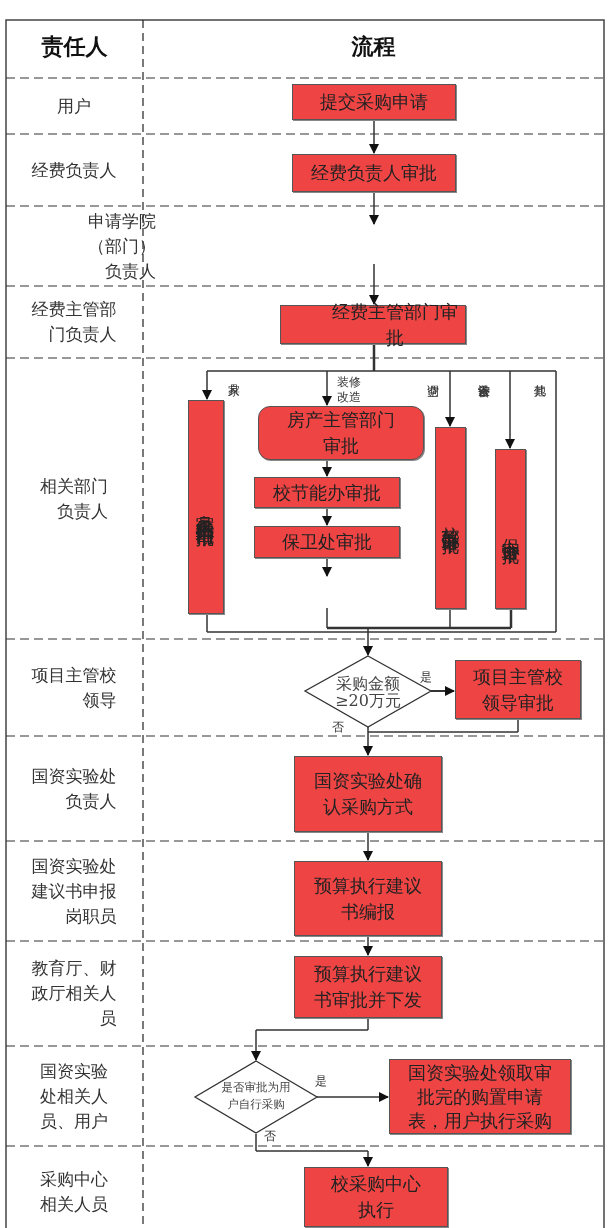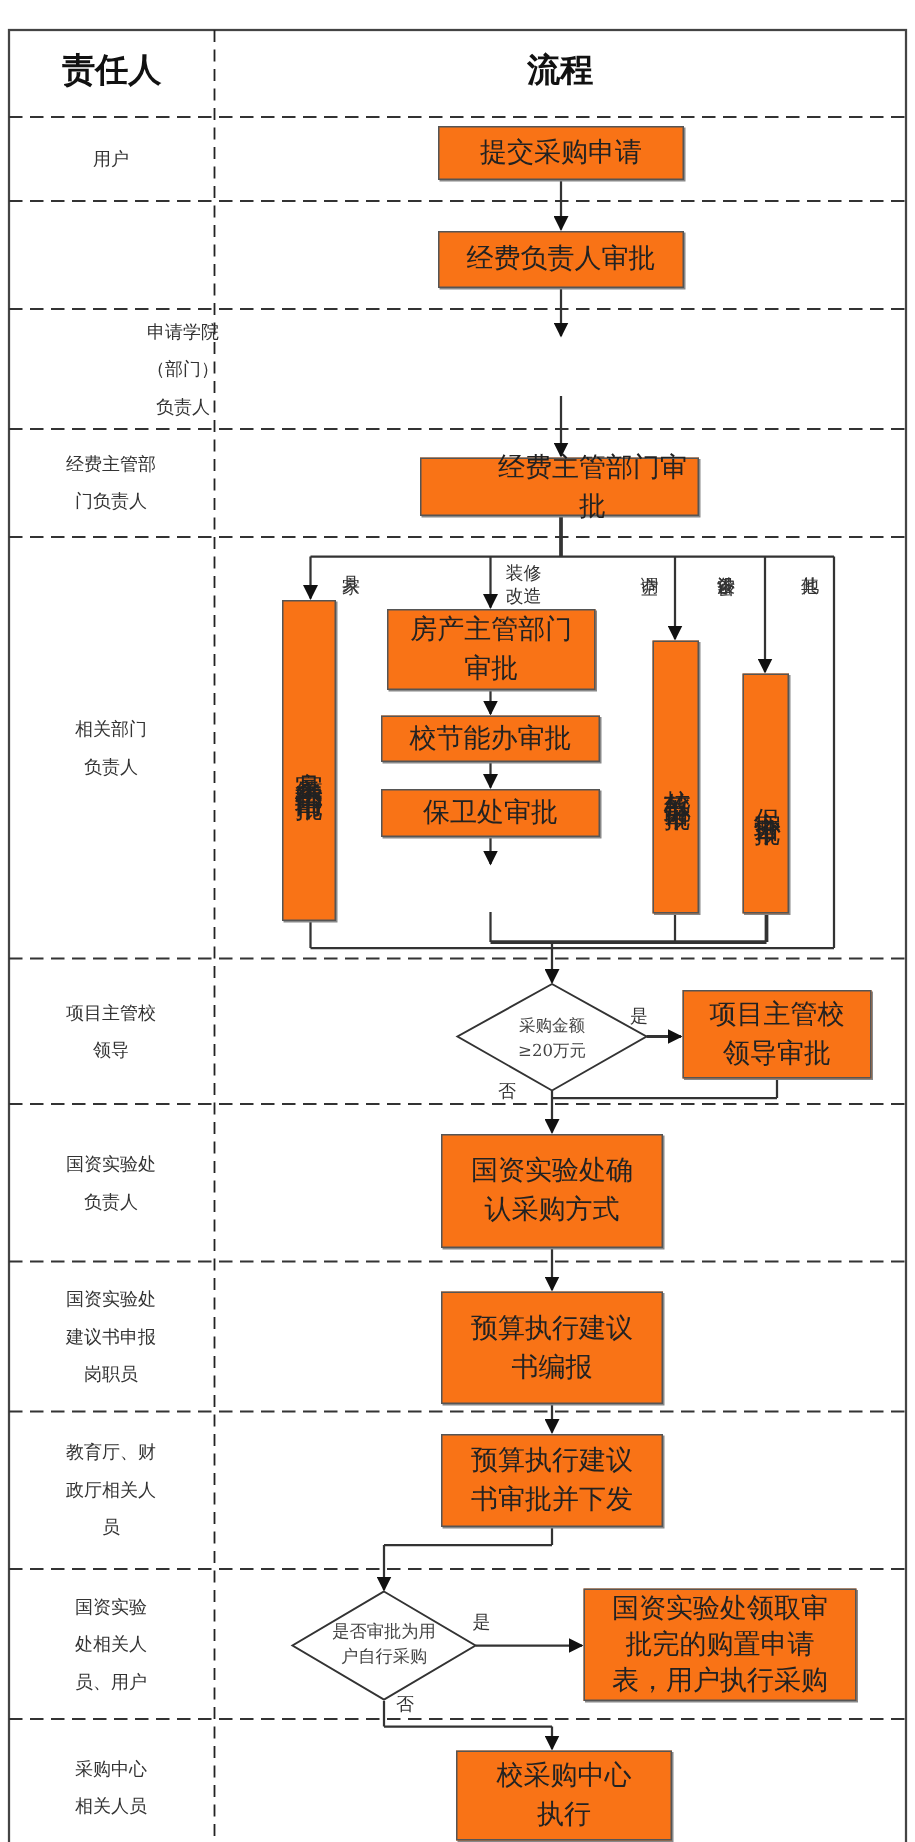--- a/index.html
+++ b/index.html
@@ -1,24 +1,24 @@
 <!DOCTYPE html>
 <html><head>
 <meta charset="utf-8">
 <style>
   html,body{margin:0;padding:0;background:#fff;}
   body{width:610px;height:1228px;position:relative;overflow:hidden;font-family:"DejaVu Serif","Liberation Serif",serif;}
   #frame{position:absolute;left:0;top:0;width:610px;height:1228px;margin-top:16px;}
-  .lbl{position:absolute;left:6px;width:136px;text-align:center;font-size:12px;line-height:25px;color:#333;font-family:"DejaVu Serif","Liberation Serif",serif;display:flex;align-items:center;justify-content:center;}
+  .lbl{position:absolute;left:6px;width:136px;text-align:right;font-size:17px;line-height:25px;color:#333;font-family:"DejaVu Serif","Liberation Serif",serif;display:flex;align-items:center;justify-content:center;}
   .hdr{position:absolute;top:0;height:62px;display:flex;align-items:center;justify-content:center;font-size:22px;font-weight:bold;color:#111;font-family:"DejaVu Serif","Liberation Serif",serif;}
-  .box{position:absolute;border:1.5px solid #555;box-shadow:1px 1px 0 #888;background:#f97316;display:flex;align-items:center;justify-content:center;text-align:center;font-size:18px;line-height:26px;color:#222;box-sizing:border-box;font-family:"DejaVu Serif","Liberation Serif",serif;}
+  .box{position:absolute;border:1.5px solid #555;box-shadow:1px 1px 0 #888;background:#ef4444;display:flex;align-items:center;justify-content:center;text-align:center;font-size:18px;line-height:26px;color:#222;box-sizing:border-box;font-family:"DejaVu Serif","Liberation Serif",serif;}
   .vbox{writing-mode:vertical-rl;text-orientation:upright;letter-spacing:2px;}
   .small{position:absolute;font-size:12px;color:#333;line-height:15px;font-family:"DejaVu Serif","Liberation Serif",serif;}
   .vsmall{writing-mode:vertical-rl;text-orientation:upright;}
-  .dtext{position:absolute;font-size:11px;line-height:17px;text-align:center;color:#444;font-family:"DejaVu Serif","Liberation Serif",serif;}
+  .dtext{position:absolute;font-size:16px;line-height:17px;text-align:center;color:#444;font-family:"DejaVu Serif","Liberation Serif",serif;}
 </style>
 </head>
 <body>
 
 <div id="frame">
 <svg width="610" height="1228" style="position:absolute;left:0;top:0">
   <defs>
     <marker id="arr" markerWidth="10" markerHeight="10" refX="9" refY="5" orient="auto" markerUnits="userSpaceOnUse">
       <path d="M0,0 L10,5 L0,10 z" fill="#111"></path>
     </marker>
@@ -91,20 +91,25 @@
 </svg>
 
 <div class="hdr" style="left:6px;width:137px;">责任人</div>
 <div class="hdr" style="left:143px;width:461px;">流程</div>
 
 <div class="lbl" style="top:62px;height:56px;">
       <div>
         <div>用户</div>
       </div>
     </div>
+<div class="lbl" style="top:118px;height:72px;">
+      <div>
+        <div>经费负责人</div>
+      </div>
+    </div>
 <div class="lbl" style="top:190px;height:80px;padding-left:48px;">
       <div>
         <div>申请学院</div>
         <div>（部门）</div>
         <div>负责人</div>
       </div>
     </div>
 <div class="lbl" style="top:270px;height:72px;">
       <div>
         <div>经费主管部</div>
@@ -155,21 +160,21 @@
         <div>采购中心</div>
         <div>相关人员</div>
       </div>
     </div>
 
 <div class="box" style="left:292px;top:68px;width:164px;height:36px;">提交采购申请</div>
 <div class="box" style="left:292px;top:138px;width:164px;height:38px;">经费负责人审批</div>
 <div class="box" style="left:280px;top:289px;width:186px;height:39px;padding-left:44px;">经费主管部门审批</div>
 
 <div class="box vbox" style="left:188px;top:384px;width:36px;height:214px;font-size:19px;">家具主管部门审批</div>
-<div class="box" style="left:258px;top:390px;width:139px;height:54px;">
+<div class="box" style="left:258px;top:390px;width:166px;height:54px;border-radius:12px;">
       <div>
         <div>房产主管部门</div>
         <div>审批</div>
       </div>
     </div>
 <div class="box" style="left:254px;top:461px;width:146px;height:31px;">校节能办审批</div>
 <div class="box" style="left:254px;top:510px;width:146px;height:32px;">保卫处审批</div>
 <div class="box vbox" style="left:435px;top:411px;width:31px;height:182px;font-size:18px;">校节能办审批</div>
 <div class="box vbox" style="left:495px;top:433px;width:31px;height:160px;font-size:18px;">保密办审批</div>
 

